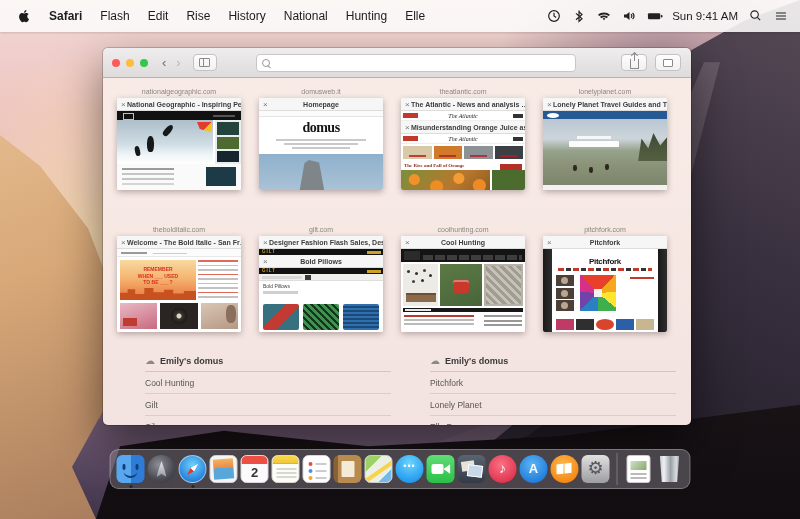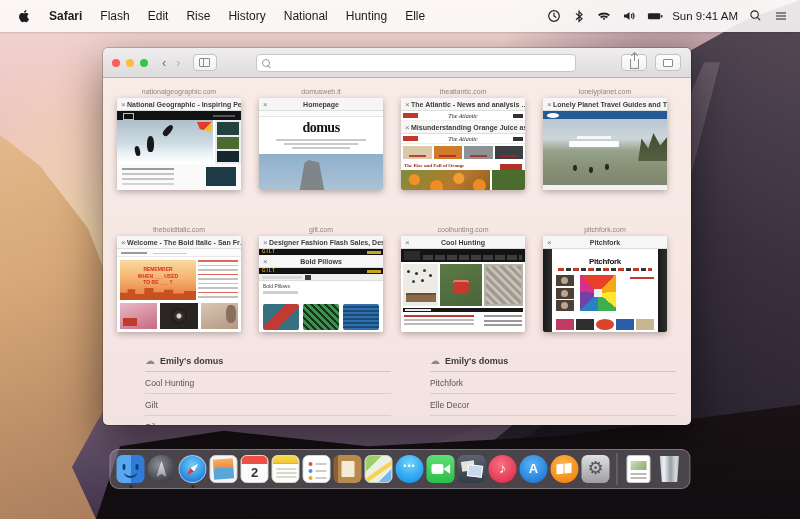--- a/index.html
+++ b/index.html
@@ -667,20 +667,21 @@
           <div class="dev-item">Cool Hunting</div>
           <div class="dev-item">Gilt</div>
           <div class="dev-item">Ciba</div>
         </div>
         <div class="devcol dc-right">
           <div class="dev-head">
             <span class="cloud">☁</span>
             <span>Emily's domus</span>
           </div>
           <div class="dev-item">Pitchfork</div>
+          <div class="dev-item">Lonely Planet</div>
           <div class="dev-item">Elle Decor</div>
         </div>
       </div>
     </div>
   </div>
 
   <div class="dock">
     <div class="dicon">
         <div class="ic-sq i-finder"></div>
         <span class="dot"></span>

